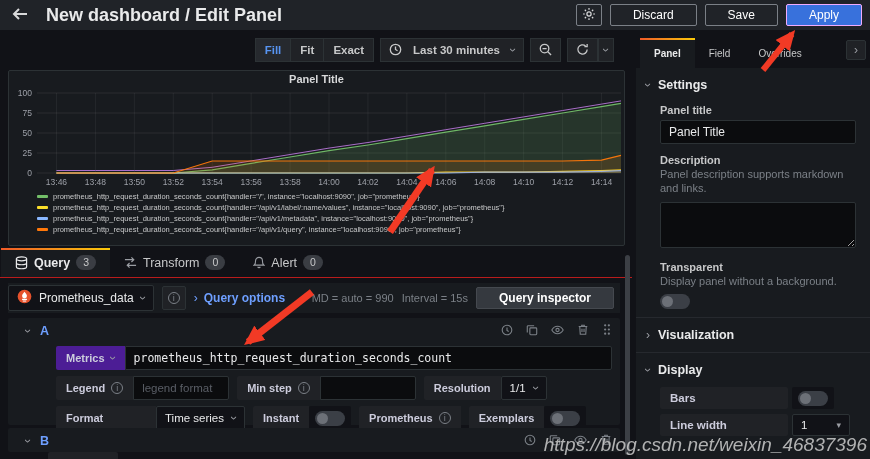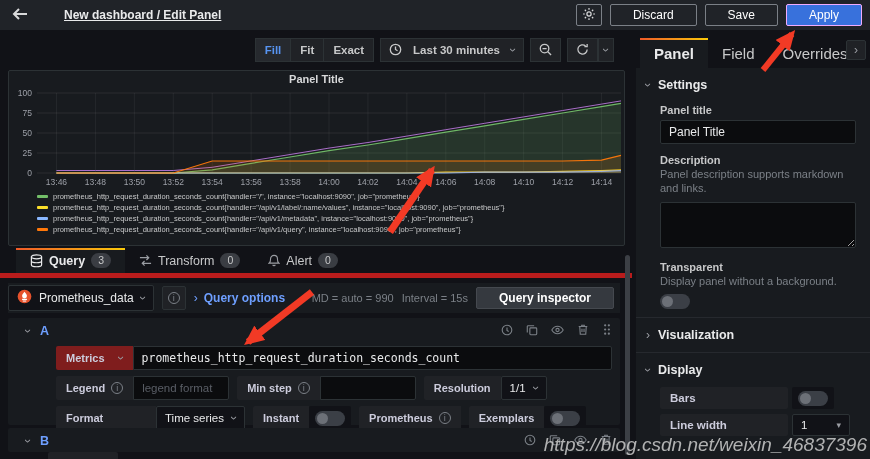--- a/index.html
+++ b/index.html
@@ -1,20 +1,20 @@
 <!DOCTYPE html>
 <html><head>
 <meta charset="utf-8">
 <style>
   *{margin:0;padding:0;box-sizing:border-box;}
   html,body{width:870px;height:459px;overflow:hidden;}
   body{font-family:"Liberation Sans",sans-serif;background:#111217;color:#d8d9da;position:relative;font-size:12px;}
   .topnav{position:absolute;left:0;top:0;width:870px;height:30px;background:#202328;display:flex;align-items:center;padding:0 8px;z-index:5;}
   .icon-btn{background:none;border:none;color:#d8d9da;cursor:pointer;display:flex;align-items:center;padding:4px;}
-  .nav-title{font-size:12px;font-weight:bold;color:#e9eaeb;margin-left:32px;text-decoration:underline;}
+  .nav-title{font-size:18px;font-weight:bold;color:#e9eaeb;margin-left:14px;}
   .nav-actions{margin-left:auto;display:flex;gap:8px;align-items:center;}
   .btn{border-radius:2px;font-size:12px;padding:3px 22px;height:22px;display:flex;align-items:center;justify-content:center;cursor:pointer;}
   .btn.outline{background:transparent;border:1px solid #7b8087;color:#fff;}
   .btn.square{width:26px;padding:0;}
   .btn.primary{background:#3871dc;border:1px solid #f0abfc;color:#fff;}
   .btn.secondary{background:#35393f;border:1px solid #45494f;color:#fff;font-weight:bold;}
 
   .left-pane{position:absolute;left:0;top:30px;width:632px;height:429px;}
   .preview-toolbar{display:flex;justify-content:flex-end;align-items:center;gap:6px;padding:8px 18px 6px 8px;height:38px;}
   .btn-group{display:flex;}
@@ -29,21 +29,21 @@
   .panel-preview{position:absolute;left:8px;top:40px;width:617px;height:176px;background:#181b1f;border:1px solid #2c3235;border-radius:2px;padding-top:2px;}
   .panel-title{text-align:center;font-size:11px;font-weight:bold;color:#d8d9da;height:16px;cursor:pointer;}
   .chart-wrap{padding:0 2px;}
   .chart-wrap svg{display:block;}
   .tick{font-size:8.5px;fill:#9da0a8;font-family:"Liberation Sans",sans-serif;}
   .legend{padding:2px 0 0 28px;}
   .legend-item{display:flex;align-items:center;gap:5px;height:11px;cursor:pointer;}
   .legend-dash{width:11px;height:3px;border-radius:1px;flex:none;}
   .legend-text{font-size:7.5px;color:#c7c8c9;white-space:nowrap;overflow:hidden;}
 
-  .editor-tabs{position:absolute;left:0;top:218px;width:632px;height:30px;border-bottom:5px solid #b91c1c;display:flex;align-items:stretch;padding-left:16px;}
+  .editor-tabs{position:absolute;left:0;top:218px;width:632px;height:30px;border-bottom:1px solid #b91c1c;display:flex;align-items:stretch;padding-left:1px;}
   .etab{display:flex;align-items:center;gap:6px;padding:0 14px;font-size:12.5px;color:#c7c8c9;cursor:pointer;position:relative;}
   .etab.active{background:#181b1f;font-weight:bold;color:#e9eaeb;}
   .etab.active::before{content:"";position:absolute;left:0;top:0;right:0;height:2px;background:linear-gradient(90deg,#f05a28,#fbca0a);}
   .badge{background:#3a3d43;color:#c7c8c9;border-radius:9px;font-size:10.5px;padding:0 7px;line-height:15px;font-weight:normal;}
   .etab .ticon{color:#9a9da3;display:flex;}
 
   .query-toolbar{position:absolute;left:8px;top:253px;width:612px;height:30px;background:#181b1f;display:flex;align-items:center;gap:8px;padding:0 6px 0 0;}
   .ds-picker{background:#111217;border:1px solid #2c3235;border-radius:2px;height:26px;display:flex;align-items:center;gap:7px;padding:12px 8px;color:#e9eaeb;font-size:12px;cursor:pointer;min-width:130px;}
   .help-btn{background:#202226;border:1px solid #2c3235;border-radius:2px;width:24px;height:24px;display:flex;align-items:center;justify-content:center;color:#c7c8c9;cursor:pointer;}
   .query-options{display:flex;align-items:center;gap:6px;color:#6e9fff;font-size:12px;font-weight:bold;cursor:pointer;}
@@ -51,39 +51,39 @@
   .spacer{flex:1;}
 
   .query-card{position:absolute;left:8px;width:612px;background:#181b1f;border-radius:2px;}
   .card-a{top:288px;height:107px;padding:0 8px;}
   .card-b{top:398px;height:24px;padding:0 8px;}
   .query-header{height:26px;display:flex;align-items:center;gap:10px;padding-left:10px;}
   .query-ref{color:#6e9fff;font-weight:bold;font-size:12.5px;}
   .row-icons{margin-left:auto;display:flex;gap:13px;align-items:center;color:#7b8087;}
   .row-icons svg{cursor:pointer;}
   .metrics-row{display:flex;margin:2px 0 6px 40px;}
-  .label-btn{background:#7f1d1d;border:none;border-radius:2px 0 0 2px;color:#ccccdc;font-size:11px;font-weight:bold;height:24px;display:flex;align-items:center;gap:14px;padding:0 10px;cursor:pointer;flex:none;}
+  .label-btn{background:#4c1d95;border:none;border-radius:2px 0 0 2px;color:#ccccdc;font-size:11px;font-weight:bold;height:24px;display:flex;align-items:center;gap:6px;padding:0 10px;cursor:pointer;flex:none;}
   .metric-input{flex:1;background:#0b0c0e;border:1px solid #2c3235;color:#e9eaeb;font-family:"DejaVu Sans Mono",monospace;font-size:11.5px;height:24px;padding:0 8px;border-radius:0 2px 2px 0;}
   .opts-row{display:flex;align-items:center;margin:0 0 6px 40px;gap:0;}
   .label-box{background:#202226;color:#ccccdc;font-size:11px;font-weight:bold;height:24px;display:flex;align-items:center;gap:6px;padding:0 10px;border-radius:2px 0 0 2px;flex:none;}
   .opt-input{background:#0b0c0e;border:1px solid #2c3235;color:#e9eaeb;font-size:11.5px;height:24px;padding:0 8px;width:96px;border-radius:0 2px 2px 0;}
   .opt-input::placeholder{color:#5a5e66;}
   .gap{width:8px;flex:none;}
   .select{background:#111217;border:1px solid #2c3235;border-radius:2px;color:#e9eaeb;font-size:11.5px;height:24px;display:flex;align-items:center;gap:8px;padding:0 8px;cursor:pointer;}
   .toggle-box{background:#111217;border-radius:2px;height:24px;display:flex;align-items:center;padding:0 6px;}
   .toggle{width:30px;height:15px;border-radius:8px;background:#3b3f46;position:relative;cursor:pointer;flex:none;}
   .toggle::after{content:"";position:absolute;width:11px;height:11px;border-radius:50%;top:2px;left:2px;background:#6c7077;}
   .toggle.on{background:#3c76dd;}
   .toggle.on::after{left:17px;background:#a5c7fa;}
   .sliver{position:absolute;left:48px;top:422px;width:70px;height:7px;background:#202226;border-radius:2px 2px 0 0;}
   .left-scrollbar{position:absolute;right:2px;top:225px;width:5px;height:200px;background:#3c3f45;border-radius:3px;cursor:pointer;}
 
   .sidebar{position:absolute;left:636px;top:30px;width:234px;height:429px;}
   .side-tabs{height:38px;display:flex;align-items:stretch;padding:8px 4px 0 4px;position:relative;}
-  .stab{display:flex;align-items:center;padding:0 14px;font-size:15px;color:#c7c8c9;cursor:pointer;position:relative;}
+  .stab{display:flex;align-items:center;padding:0 14px;font-size:10px;color:#c7c8c9;cursor:pointer;position:relative;}
   .stab.active{background:#181b1f;font-weight:bold;color:#e9eaeb;}
   .stab.active::before{content:"";position:absolute;left:0;top:0;right:0;height:2px;background:linear-gradient(90deg,#f05a28,#fbca0a);}
   .collapse-btn{position:absolute;right:4px;top:10px;width:20px;height:20px;background:#202226;border:1px solid #2c3235;border-radius:2px;color:#9a9da3;display:flex;align-items:center;justify-content:center;cursor:pointer;font-size:11px;}
   .side-content{position:absolute;left:0;top:38px;width:234px;height:391px;background:#181b1f;overflow:hidden;}
   .section-header{display:flex;align-items:center;gap:8px;font-size:12.5px;font-weight:bold;color:#e9eaeb;padding:10px 10px;cursor:pointer;}
   .side-divider{border-top:1px solid #26292e;margin:0;}
   .field{padding:2px 14px 8px 24px;}
   .field label{display:block;font-size:11px;font-weight:bold;color:#c7c8c9;margin-bottom:4px;}
   .field .help{font-size:11px;color:#7b8087;margin:-2px 0 6px 0;line-height:1.25;}
   .text-input{width:100%;background:#0b0c0e;border:1px solid #2c3235;border-radius:2px;color:#e9eaeb;font-size:12px;height:24px;padding:0 8px;}

